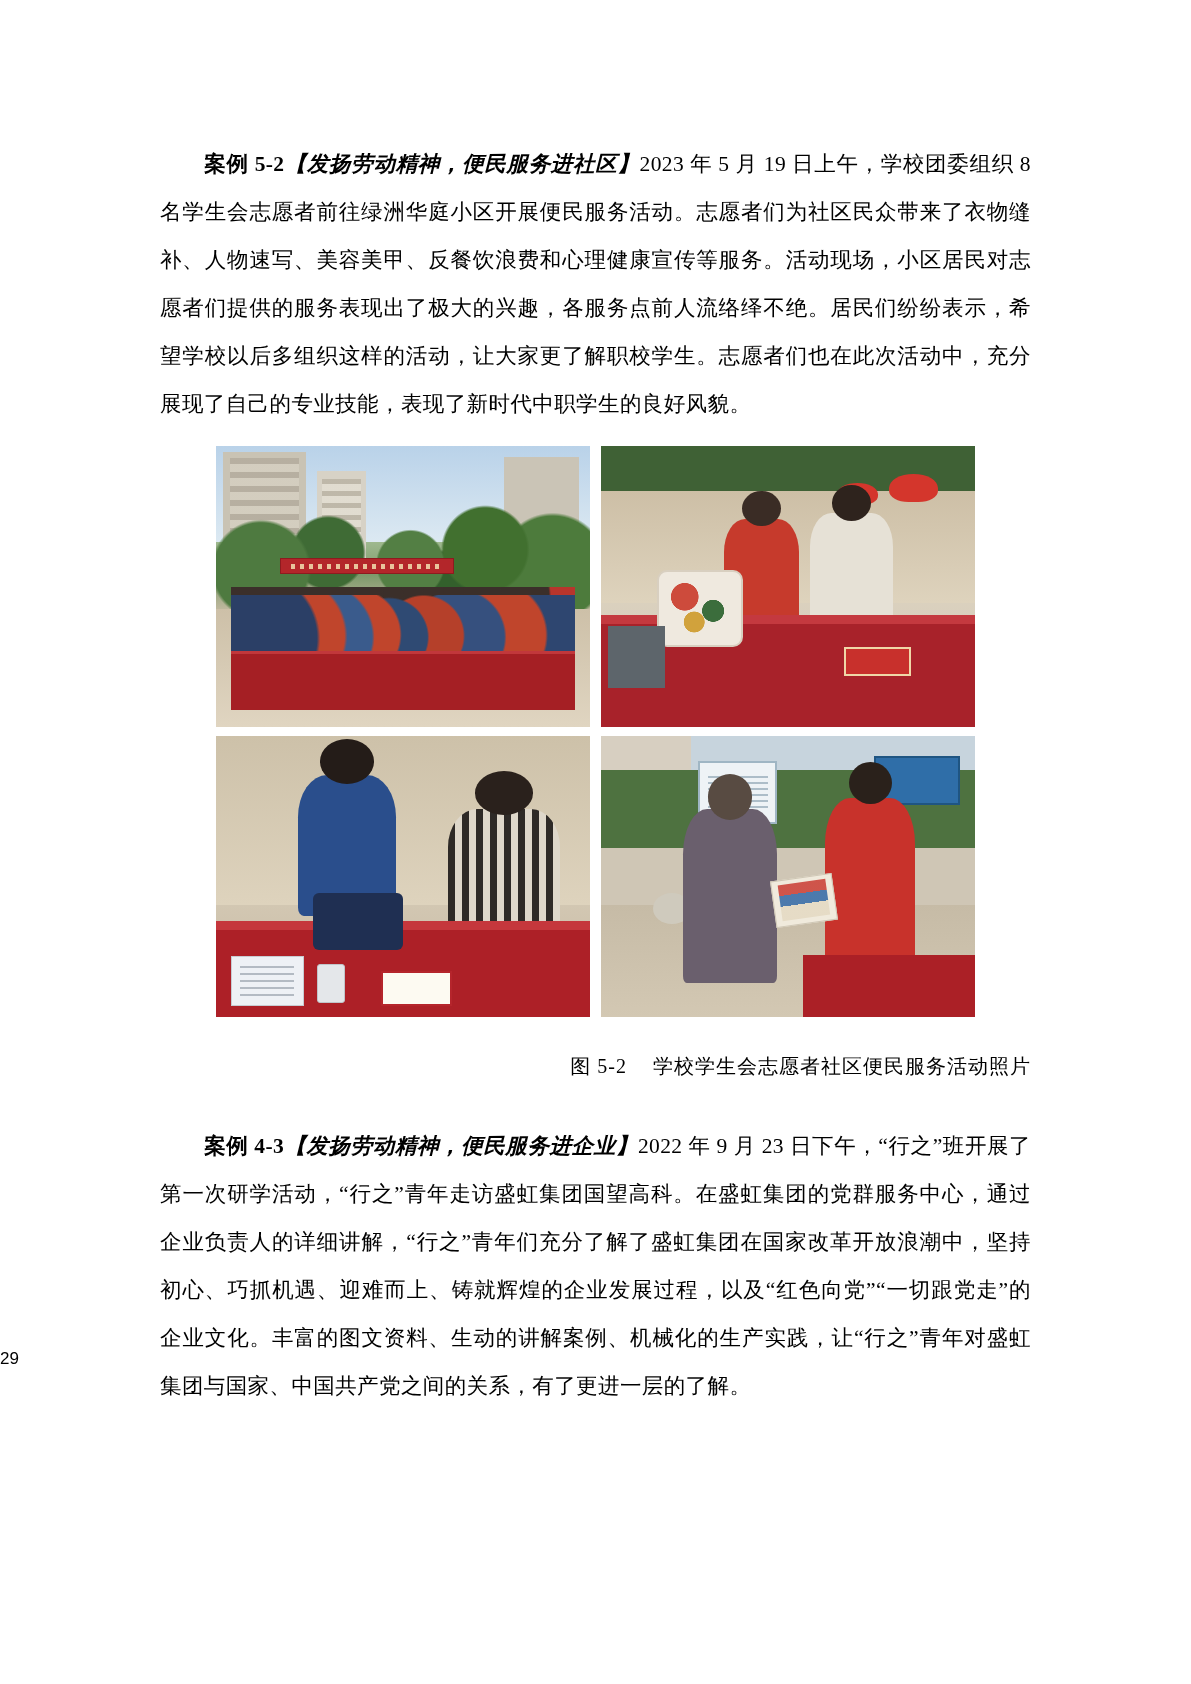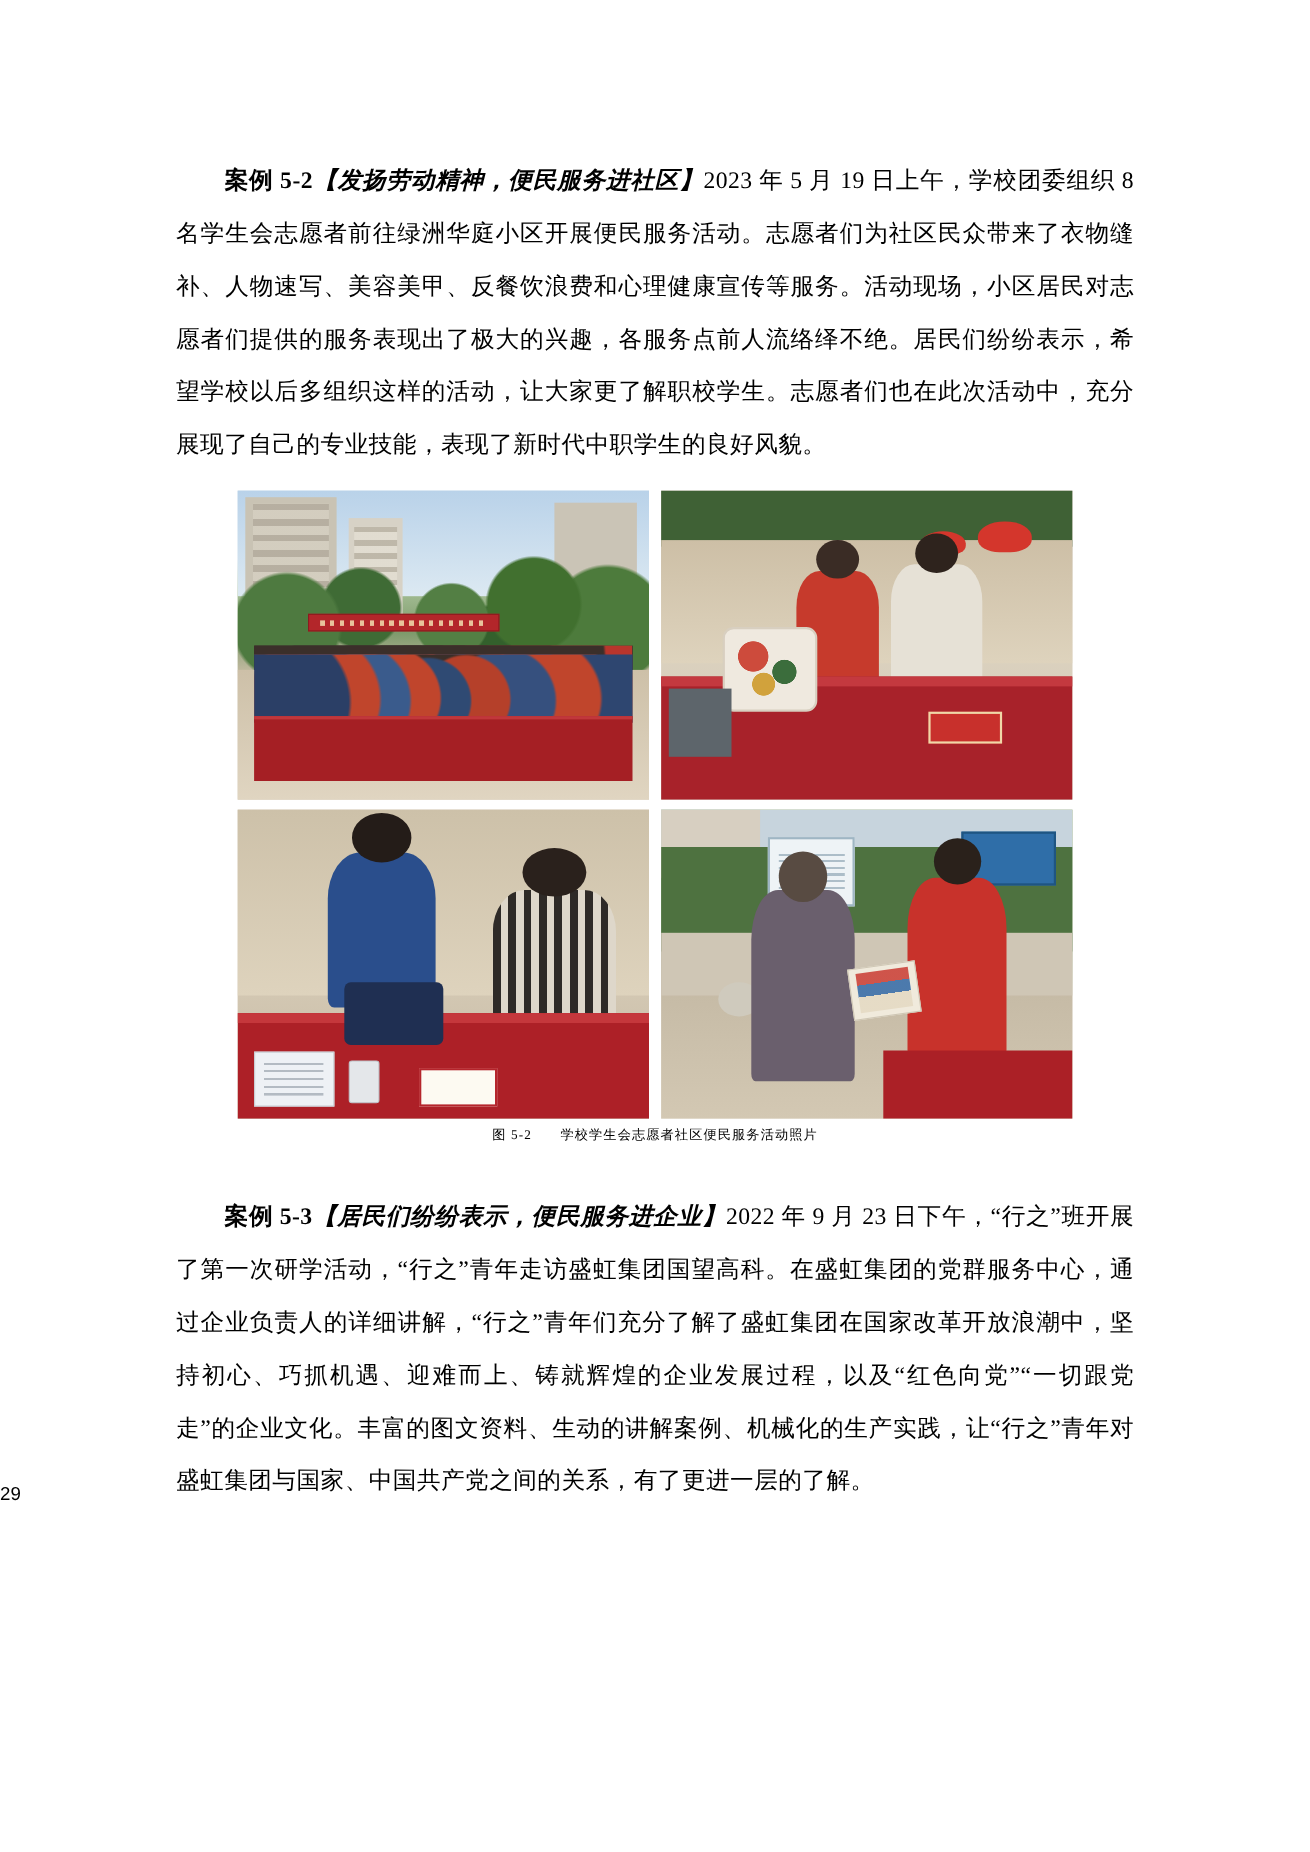--- a/index.html
+++ b/index.html
@@ -53,23 +53,23 @@
     justify-content: center;
   }
   .photo {
     width: 100%;
     height: 100%;
     position: relative;
     overflow: hidden;
     background: #9aa89a;
   }
   .caption {
-    text-align: center;
-    font-size: 12px;
-    margin-top: 6px;
+    text-align: right;
+    font-size: 20px;
+    margin-top: 36px;
     letter-spacing: 1px;
   }
   .caption .cap-num { margin-right: 26px; }
   .spacer { height: 42px; }
   .page-number {
     position: absolute;
     bottom: 60px;
     left: 0;
     width: 1191px;
     text-align: left;
@@ -256,17 +256,17 @@
     </div>
 
     <div class="caption">
       <span class="cap-num">图 5-2</span><span>学校学生会志愿者社区便民服务活动照片</span>
     </div>
   </div>
 
   <div class="spacer"></div>
 
   <p class="para">
-    <span class="indent"></span><span class="case-label">案例 5-3</span><span class="case-title">【居民们纷纷表示，便民服务进企业】</span><span>2022 年 9 月 23 日下午，“行之”班开展了第一次研学活动，“行之”青年走访盛虹集团国望高科。在盛虹集团的党群服务中心，通过企业负责人的详细讲解，“行之”青年们充分了解了盛虹集团在国家改革开放浪潮中，坚持初心、巧抓机遇、迎难而上、铸就辉煌的企业发展过程，以及“红色向党”“一切跟党走”的企业文化。丰富的图文资料、生动的讲解案例、机械化的生产实践，让“行之”青年对盛虹集团与国家、中国共产党之间的关系，有了更进一层的了解。</span>
+    <span class="indent"></span><span class="case-label">案例 4-3</span><span class="case-title">【发扬劳动精神，便民服务进企业】</span><span>2022 年 9 月 23 日下午，“行之”班开展了第一次研学活动，“行之”青年走访盛虹集团国望高科。在盛虹集团的党群服务中心，通过企业负责人的详细讲解，“行之”青年们充分了解了盛虹集团在国家改革开放浪潮中，坚持初心、巧抓机遇、迎难而上、铸就辉煌的企业发展过程，以及“红色向党”“一切跟党走”的企业文化。丰富的图文资料、生动的讲解案例、机械化的生产实践，让“行之”青年对盛虹集团与国家、中国共产党之间的关系，有了更进一层的了解。</span>
   </p>
 
   <div class="page-number">29</div>
 </div>
 
 </body></html>

